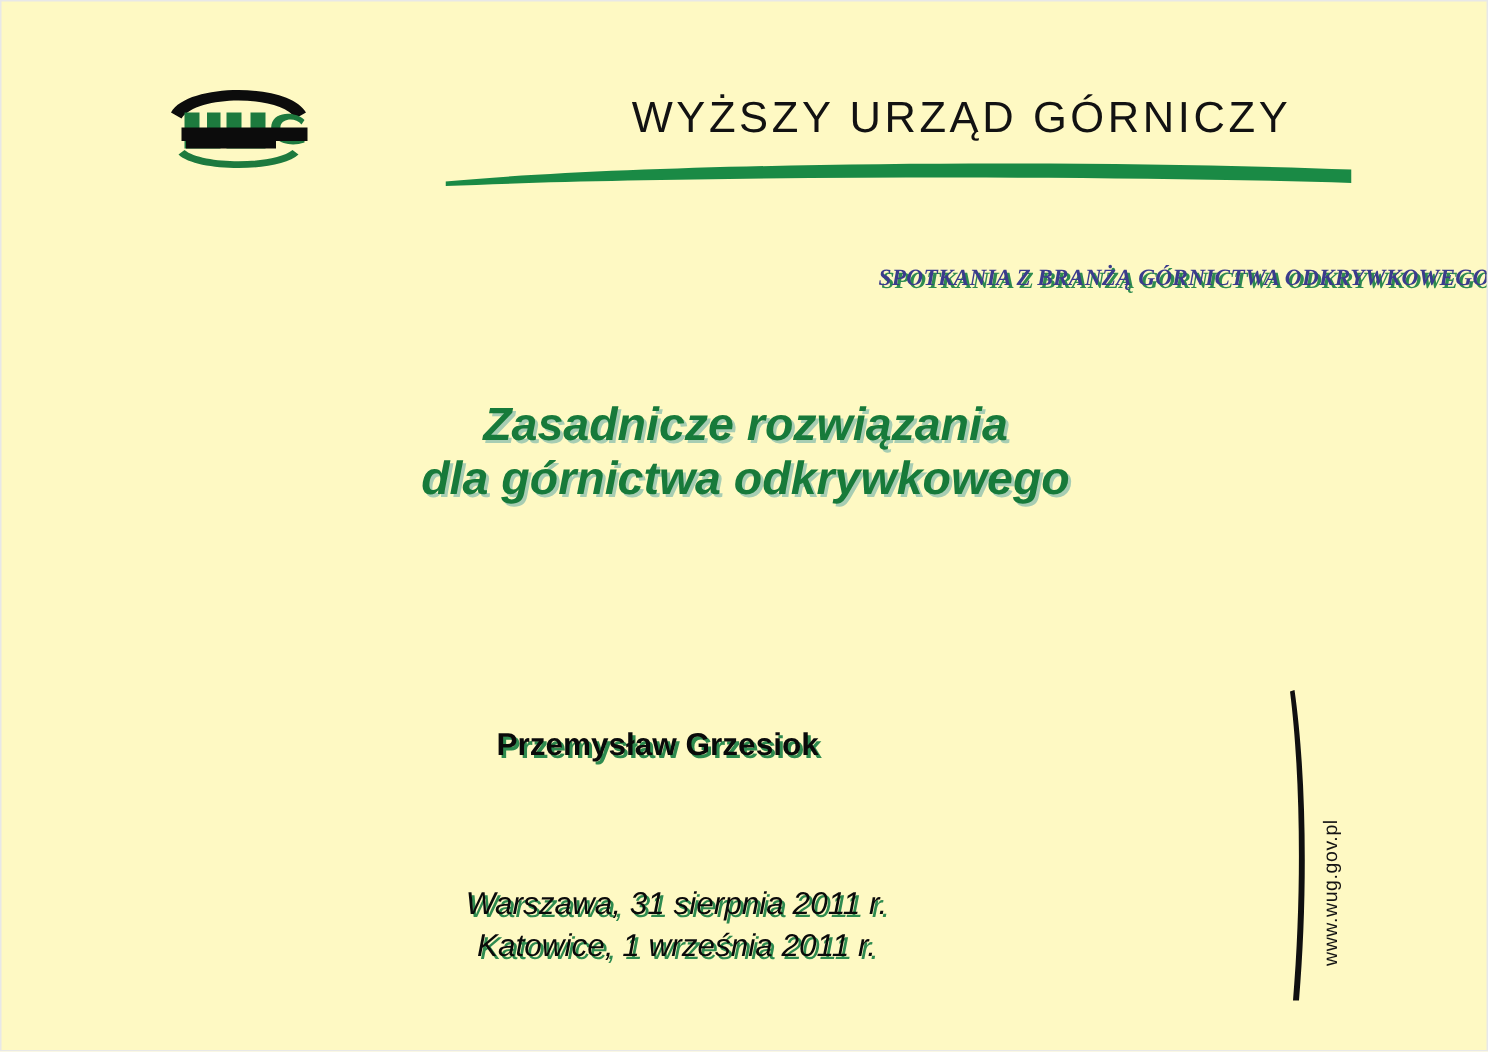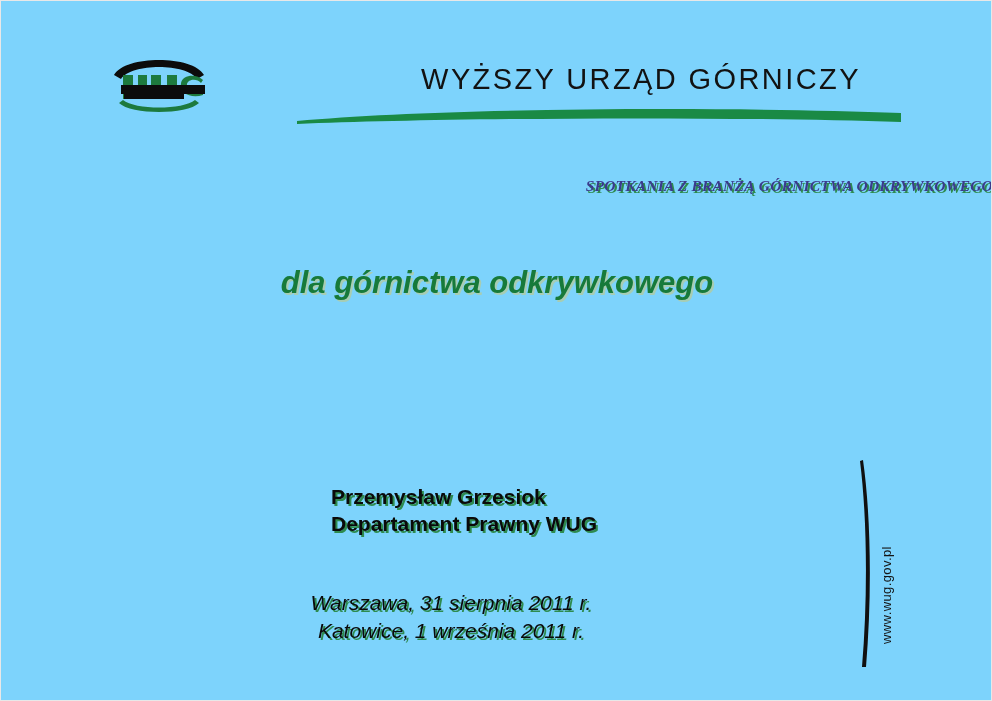--- a/index.html
+++ b/index.html
@@ -7,21 +7,21 @@
     padding: 0;
     background: #ffffff;
   }
   body {
     font-family: "Liberation Sans", sans-serif;
   }
   .slide {
     position: relative;
     width: 992px;
     height: 701px;
-    background: #7dd3fc;
+    background: #fef9c3;
     overflow: hidden;
     box-sizing: border-box;
     border: 1px solid #e8e8e8;
   }
 
   
   .header {
     position: absolute;
     left: 0;
     top: 0;
@@ -187,26 +187,26 @@
     <div class="swoosh">
       <svg width="604" height="26" viewBox="0 0 604 26" xmlns="http://www.w3.org/2000/svg" preserveAspectRatio="none">
         <path d="M0 16 C 140 3, 420 1, 604 8 L604 17 C 420 11, 140 13, 0 19 Z" fill="#1a8a45"></path>
       </svg>
     </div>
   </div>
 
   <div class="event-line">SPOTKANIA Z BRANŻĄ GÓRNICTWA ODKRYWKOWEGO</div>
 
   <div class="main-title">
+    <span class="line">Zasadnicze rozwiązania</span>
     <span class="line">dla górnictwa odkrywkowego</span>
   </div>
 
   <div class="author-block">
     <span class="line">Przemysław Grzesiok</span>
-    <span class="line">Departament Prawny WUG</span>
   </div>
 
   <div class="venue-block">
     <span class="line">Warszawa, 31 sierpnia 2011 r.</span>
     <span class="line">Katowice, 1 września 2011 r.</span>
   </div>
 
   <div class="url-rail">
     <div class="url-curve">
       <svg width="26" height="215" viewBox="0 0 26 215" xmlns="http://www.w3.org/2000/svg">

